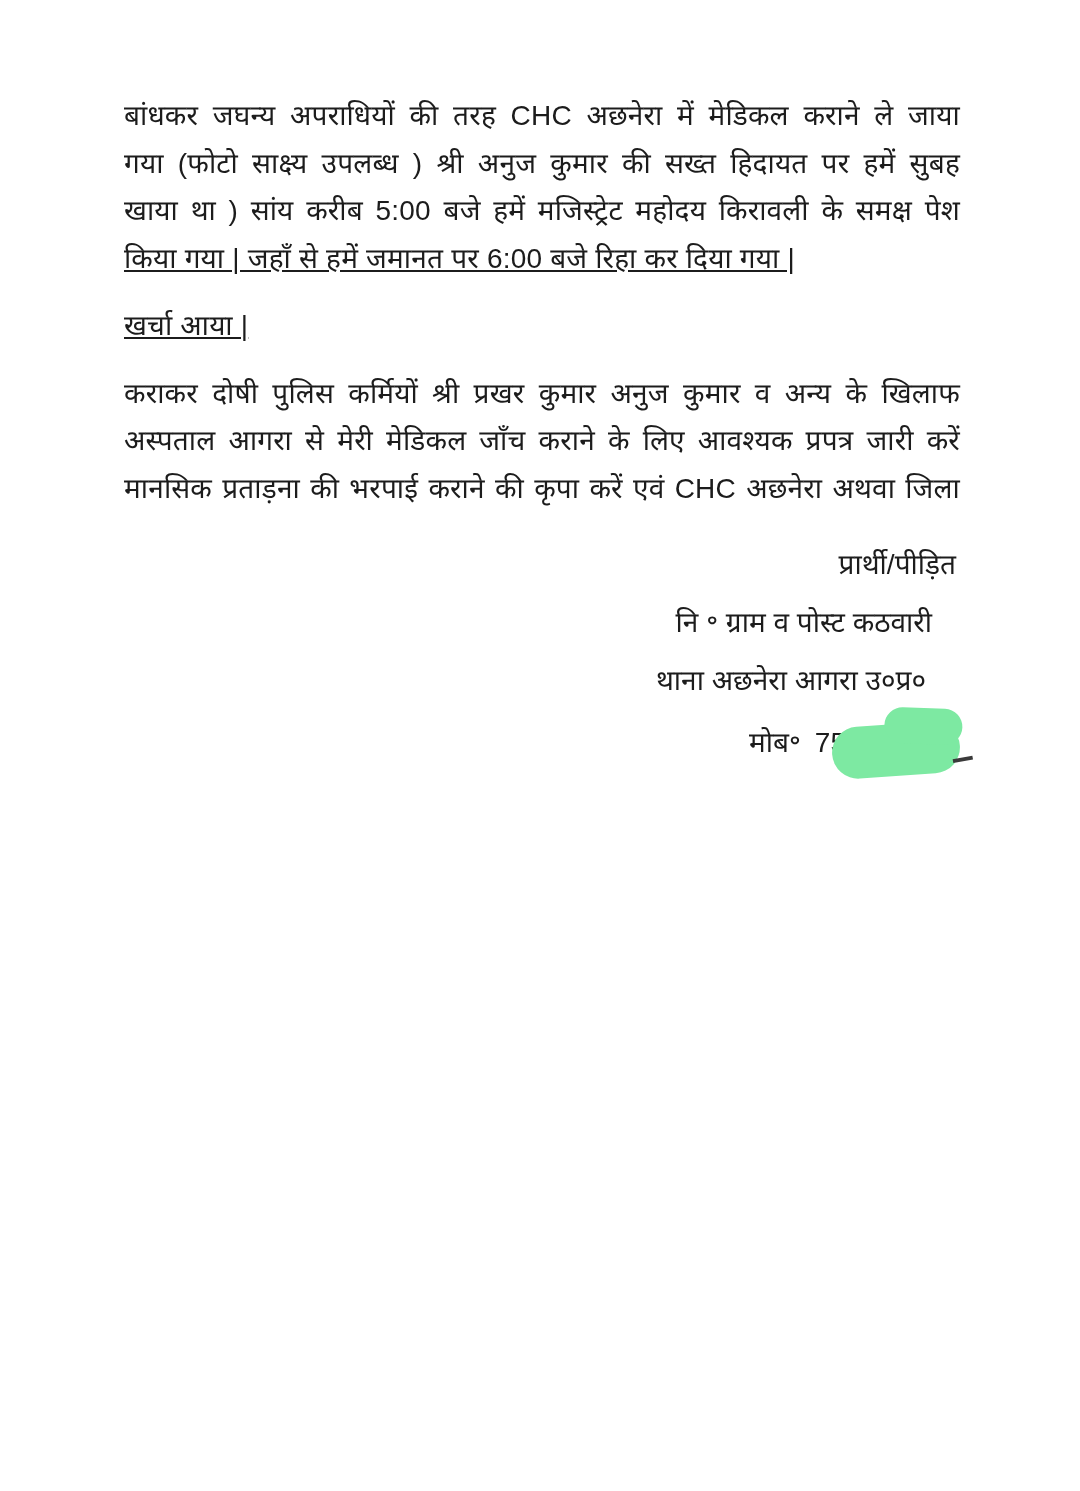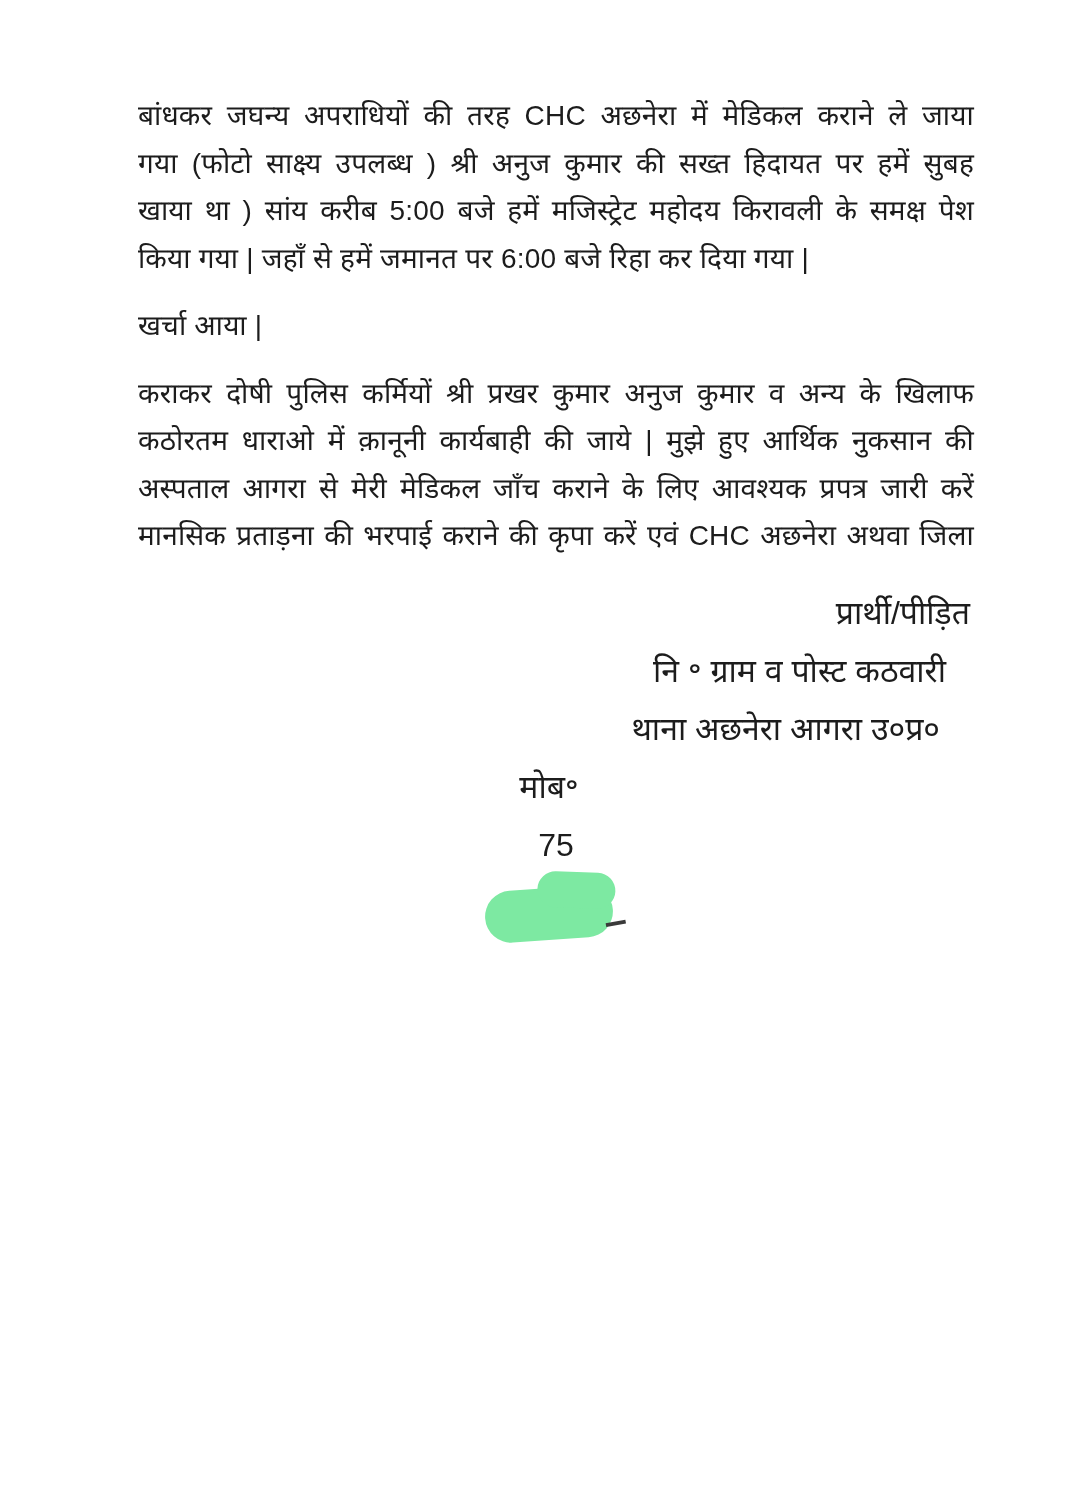--- a/index.html
+++ b/index.html
@@ -7,56 +7,56 @@
     position: relative;
     width: 1080px;
     height: 1491px;
     background: #ffffff;
     overflow: hidden;
     font-family: "Liberation Sans", "DejaVu Sans", sans-serif;
     color: #1c1c1c;
   }
   .content {
     position: absolute;
-    left: 138px;
+    left: 124px;
     top: 92px;
     width: 836px;
   }
   .para { margin: 0 0 20px 0; }
   .line {
     font-size: 28px;
     line-height: 47.5px;
     text-align: justify;
     text-align-last: justify;
     letter-spacing: 0.2px;
   }
   .line.last {
     text-align-last: left;
+    text-decoration: underline;
   }
   .line.indent { text-indent: 62px; }
   .signature {
     margin-top: 24px;
     text-align: right;
   }
   .sig-line {
-    font-size: 32px;
+    font-size: 28px;
     line-height: 58px;
     white-space: nowrap;
   }
   .sig-1 { padding-right: 4px; }
   .sig-2 { padding-right: 6px; }
   .sig-3 { padding-right: 28px; }
   .sig-4 { padding-right: 34px; }
   .sig-mobile {
     position: relative;
     padding-right: 0;
     display: flex;
     justify-content: flex-end;
     align-items: center;
-    flex-direction: column;
   }
   .mobile-label { margin-right: 14px; }
   .mobile-digits { position: relative; z-index: 1; }
   .redaction {
     position: relative;
     display: inline-block;
     width: 128px;
     height: 52px;
     margin-left: -14px;
     margin-top: 14px;
@@ -98,21 +98,20 @@
       <div class="line">खाया था ) सांय करीब 5:00 बजे हमें मजिस्ट्रेट महोदय किरावली के समक्ष पेश</div>
       <div class="line last">किया गया | जहाँ से हमें जमानत पर 6:00 बजे रिहा कर दिया गया |</div>
     </div>
 
     <div class="para">
       <div class="line last">खर्चा आया |</div>
     </div>
 
     <div class="para">
       <div class="line">कराकर दोषी पुलिस कर्मियों श्री प्रखर कुमार अनुज कुमार व अन्य के खिलाफ</div>
-      <div class="line">कठोरतम धाराओ में क़ानूनी कार्यबाही की जाये | मुझे हुए आर्थिक नुकसान की</div>
       <div class="line">अस्पताल आगरा से मेरी मेडिकल जाँच कराने के लिए आवश्यक प्रपत्र जारी करें</div>
       <div class="line">मानसिक प्रताड़ना की भरपाई कराने की कृपा करें एवं CHC अछनेरा अथवा जिला</div>
     </div>
 
     <div class="signature">
       <div class="sig-line sig-1">प्रार्थी/पीड़ित</div>
       <div class="sig-line sig-3">नि ॰ ग्राम व पोस्ट कठवारी</div>
       <div class="sig-line sig-4">थाना अछनेरा आगरा उ०प्र०</div>
       <div class="sig-line sig-mobile">
         <span class="mobile-label">मोब॰</span>

